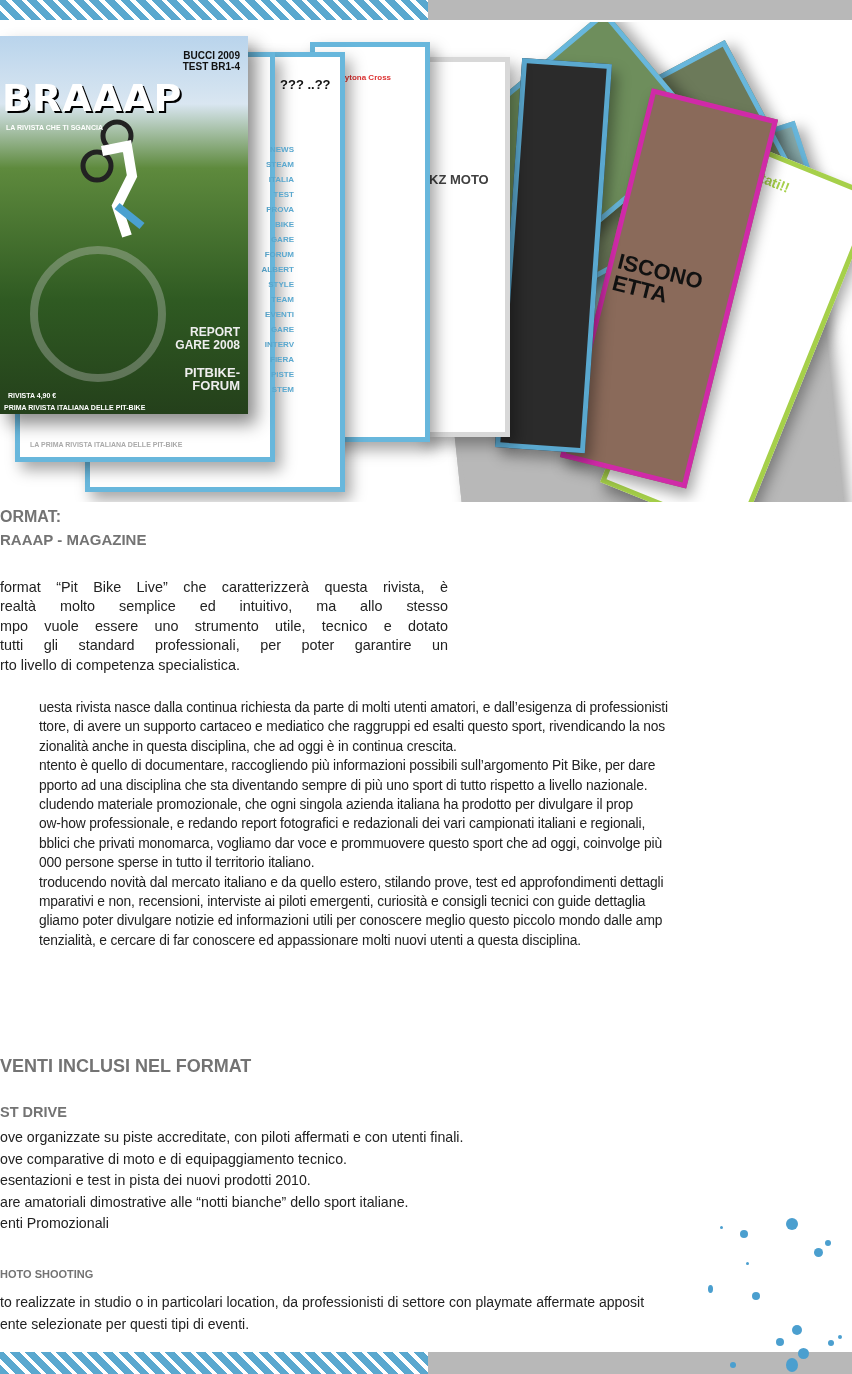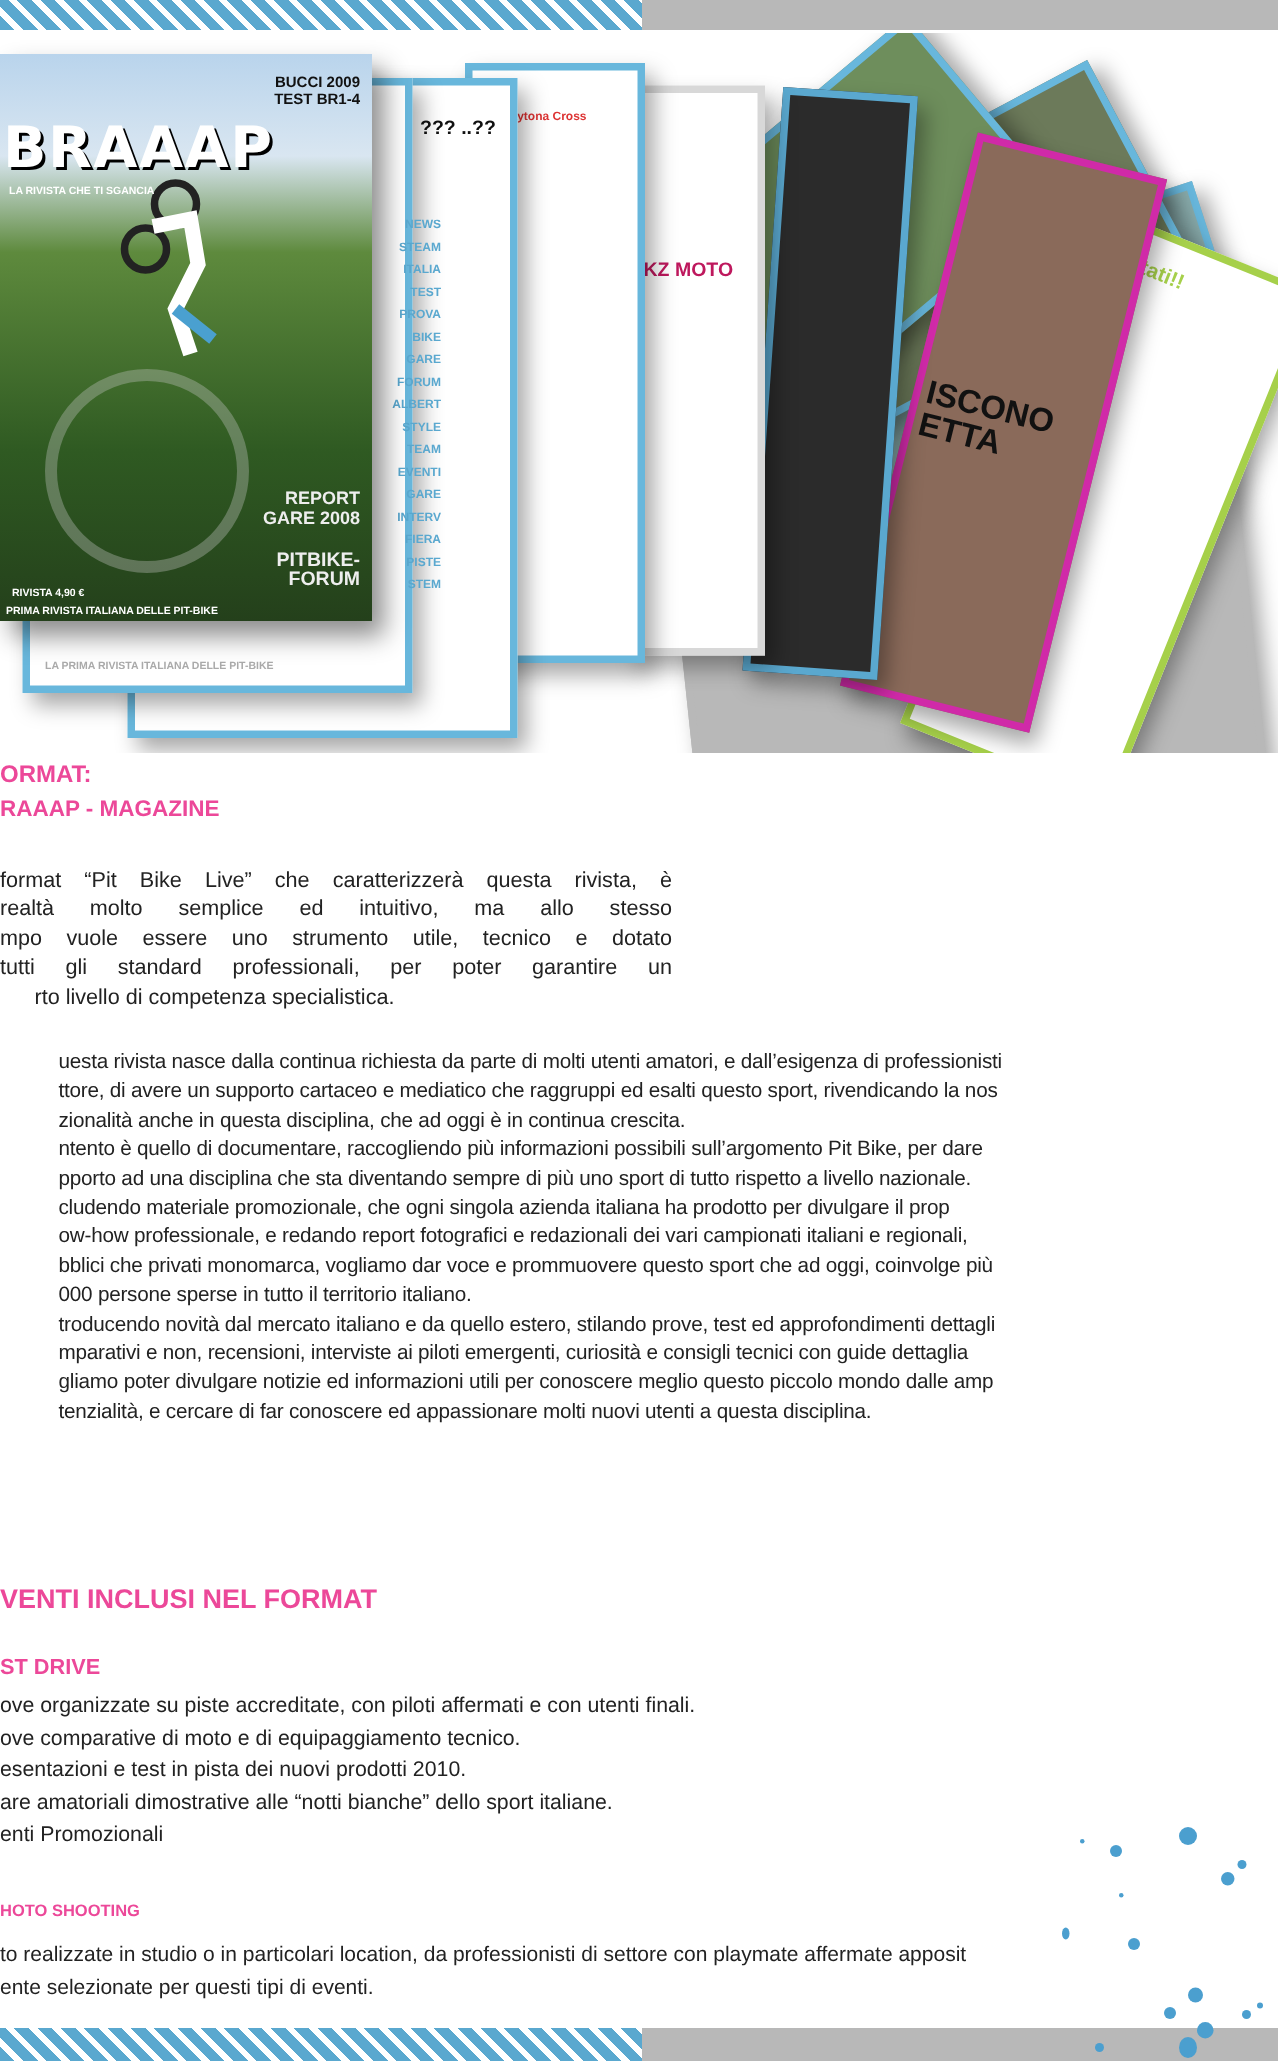--- a/index.html
+++ b/index.html
@@ -37,26 +37,26 @@
   #cover .logo-sub { position:absolute; left:6px; top:88px; font-size:7px; color:#fff; font-weight:bold; }
   #cover .headline1 { position:absolute; right:8px; top:14px; font-size:10px; font-weight:bold; color:#111; text-align:right; line-height:11px; }
   #cover .headline2 { position:absolute; right:8px; top:290px; font-size:12px; font-weight:bold; color:#eee; text-align:right; line-height:13px; }
   #cover .headline3 { position:absolute; right:8px; top:320px; font-size:13px; font-weight:bold; color:#eee; text-align:right; line-height:13px;margin-top:10px; }
   #cover .price { position:absolute; left:8px; top:356px; font-size:7px; color:#fff; font-weight:bold; }
   #cover .tagline { position:absolute; left:4px; top:368px; font-size:7px; color:#fff; font-weight:bold; }
   #cover .rider { position:absolute; left:72px; top:70px; width:90px; height:150px; }
   #cover .biohazard { position:absolute; left:30px; top:210px; width:120px; height:120px; border:8px solid rgba(200,200,200,0.35); border-radius:50%; }
 
   
-  .heading { position:absolute; left:0; font-weight:bold; font-size:16px; color:#ec4899; }
+  .heading { position:absolute; left:0; font-weight:bold; font-size:16px; color:#737373; }
   .body-text { position:absolute; left:0; font-size:14px; color:#222; line-height:19.4px; white-space:nowrap; }
   .body-text div { height:19.4px; }
   #intro { top:578px; width:448px; font-size:14.4px; }
   #intro div { text-align:justify; text-align-last:justify; }
-  #intro div.last { text-align-last:left;padding-left:23px; }
+  #intro div.last { text-align-last:left; }
   #main-text { top:698px; font-size:13.8px; letter-spacing:-0.15px;margin-left:39px; }
   #events-heading { top:1056px; font-size:18px; }
   #testdrive-heading { top:1104px; font-size:14.5px; }
   #testdrive-list { top:1127px; font-size:14.2px; line-height:21.5px; }
   #testdrive-list div { height:21.5px; }
   #photo-heading { top:1268px; font-size:11px; }
   #photo-text { top:1291px; font-size:14px; line-height:22px; }
   #photo-text div { height:22px; }
   .splat { position:absolute; border-radius:50%; background:#4b9fcf; }
 </style>
@@ -77,21 +77,21 @@
   </div>
   <div class="page" style="left:470px;top:150px;width:300px;height:150px;background:#6e8e5c;transform:rotate(-40deg);z-index:5;"></div>
   <div class="page inner" style="left:600px;top:90px;width:140px;height:360px;border-color:#a6d04a;transform:rotate(22deg);z-index:6;">
     <span class="txt" style="left:30px;top:14px;font-size:14px;font-weight:bold;color:#a6d04a;">tati!!</span>
   </div>
   <div class="page" style="left:560px;top:55px;width:120px;height:370px;background:#8a6a5a;border-color:#d02aa8;transform:rotate(14deg);z-index:7;">
     <span class="txt" style="left:4px;top:160px;font-size:22px;font-weight:bold;color:#111;width:110px;white-space:normal;line-height:22px;">ISCONO ETTA</span>
   </div>
   <div class="page" style="left:495px;top:35px;width:80px;height:380px;background:#2b2b2b;border-color:#5aa8cf;transform:rotate(4deg);z-index:8;"></div>
   <div class="page inner" style="left:420px;top:35px;width:80px;height:370px;border-color:#d8d8d8;z-index:9;">
-    <span class="txt" style="left:4px;top:110px;font-size:13px;font-weight:bold;color:#be185d;">KZ MOTO</span>
+    <span class="txt" style="left:4px;top:110px;font-size:13px;font-weight:bold;color:#404040;">KZ MOTO</span>
   </div>
   <div class="page inner" style="left:310px;top:20px;width:110px;height:390px;z-index:10;">
     <span class="txt" style="left:4px;top:26px;font-size:8px;font-weight:bold;color:#d33;">160 Daytona Cross</span>
   </div>
   <div class="page inner" style="left:85px;top:30px;width:250px;height:430px;z-index:11;">
     <span class="txt" style="left:190px;top:20px;font-size:13px;font-weight:bold;color:#111;">??? ..??</span>
   </div>
   <div class="page inner" style="left:15px;top:30px;width:250px;height:400px;z-index:12;">
     <span class="txt" style="left:10px;top:384px;font-size:7px;font-weight:bold;color:#aaa;">LA PRIMA RIVISTA ITALIANA DELLE PIT-BIKE</span>
   </div>

